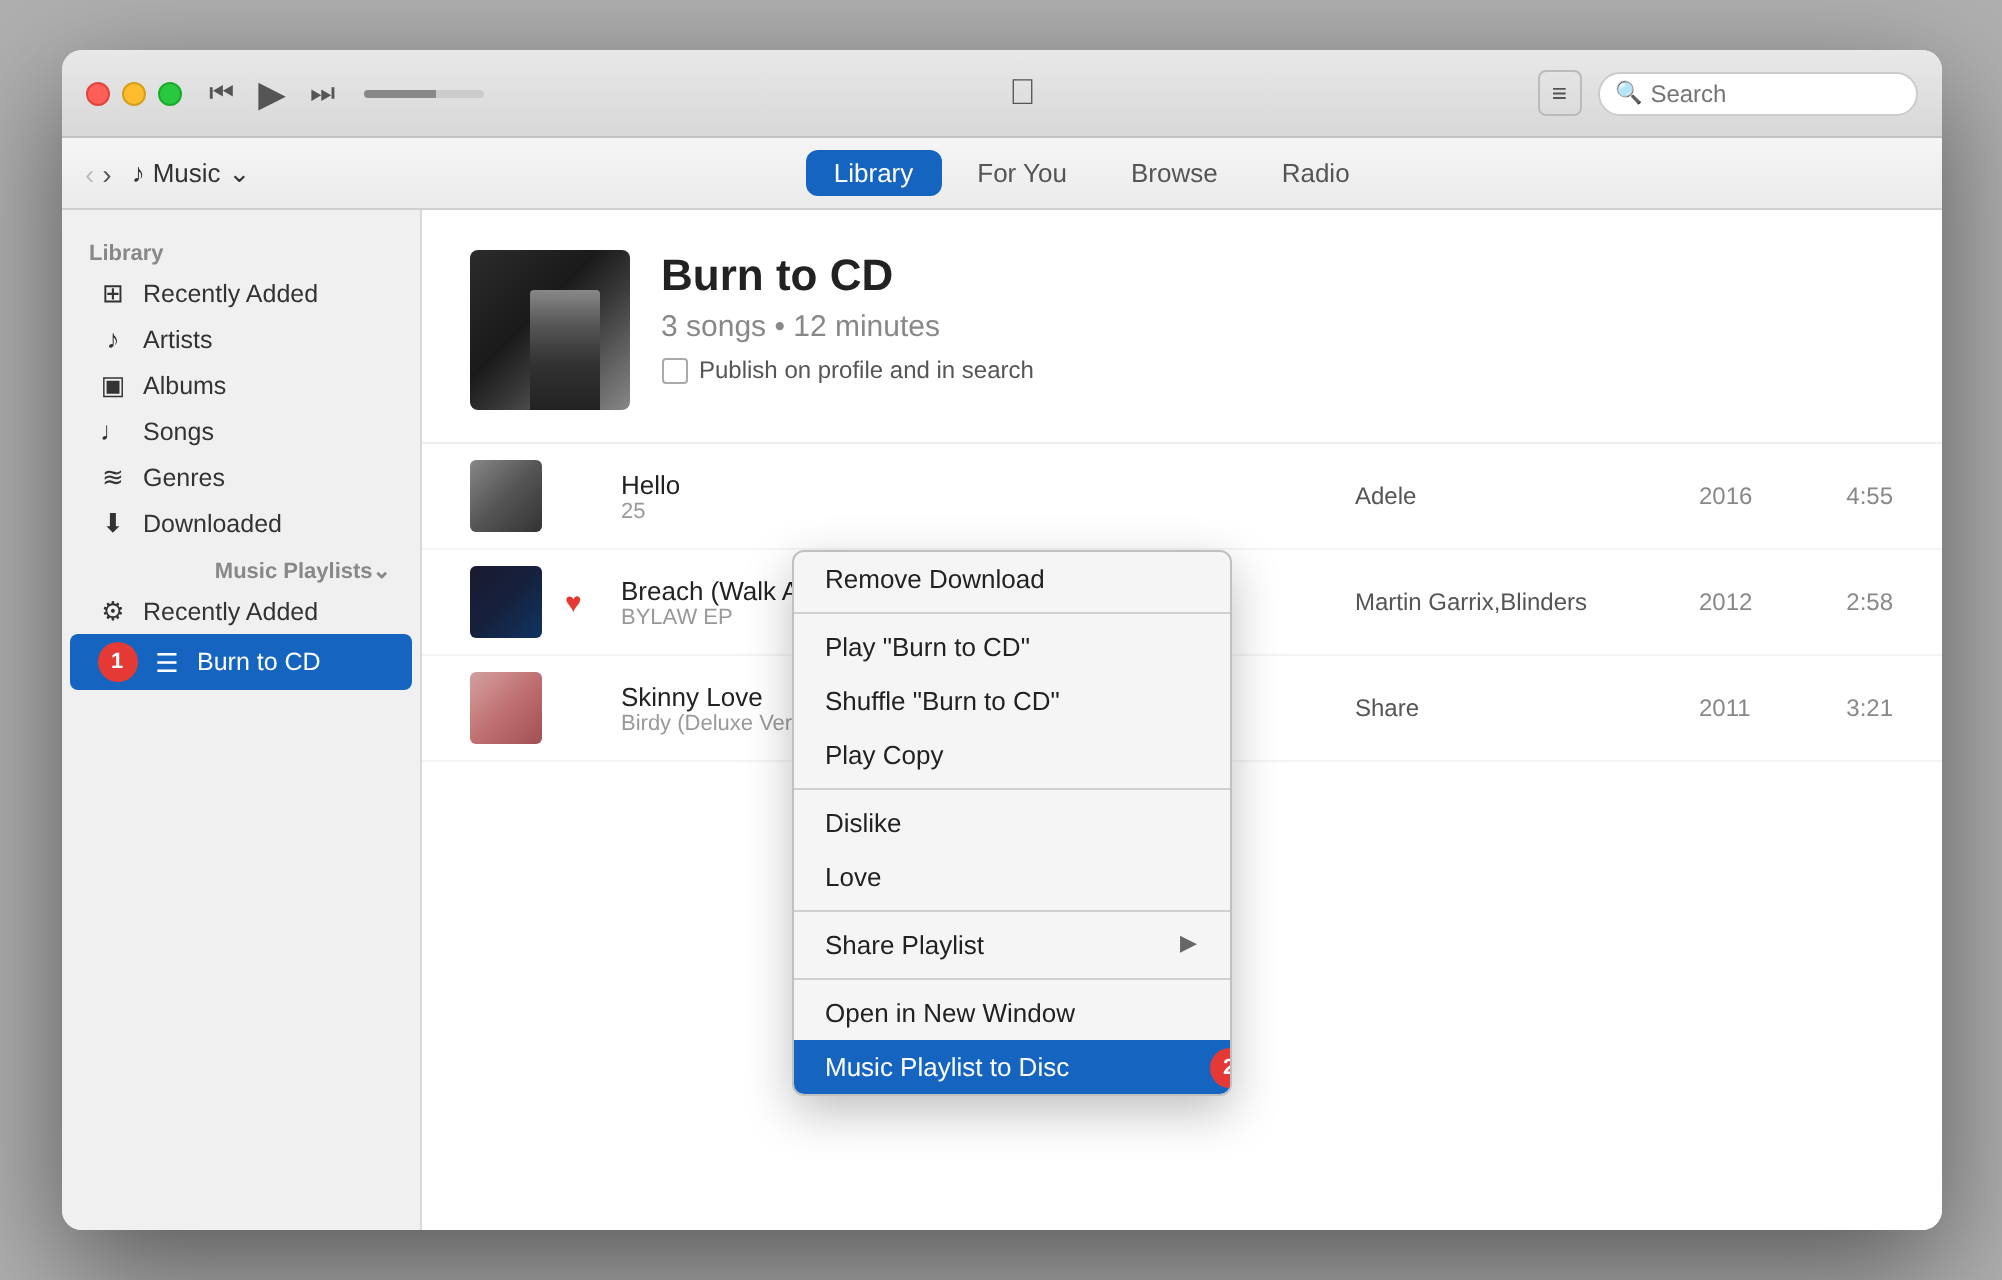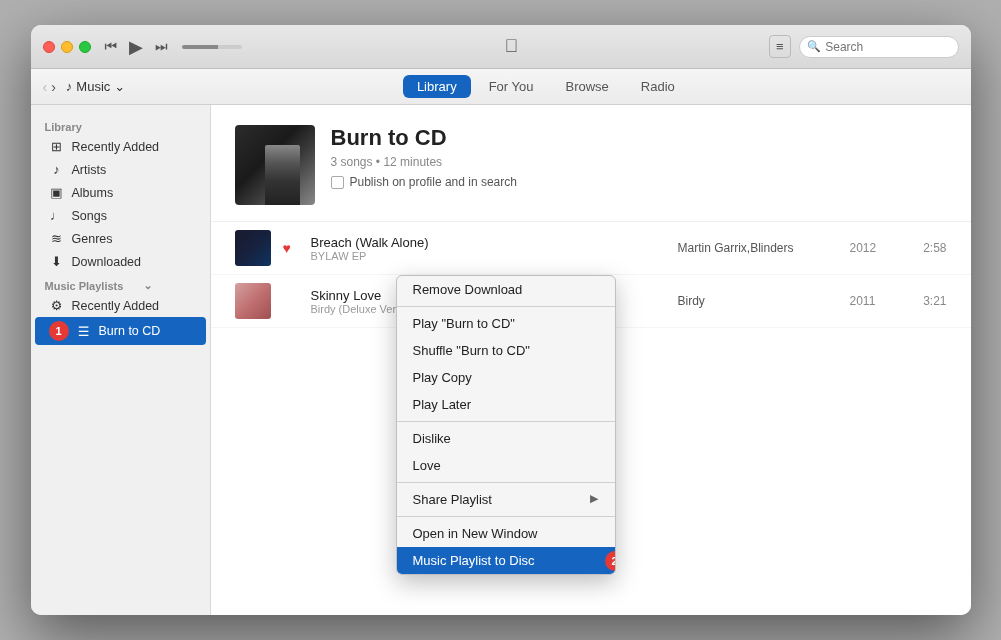--- a/index.html
+++ b/index.html
@@ -231,26 +231,27 @@
       width: 16px;
       text-align: center;
       flex-shrink: 0;
     }
 
     .sidebar-item.active .icon { color: white; }
 
     .music-playlists-header {
       display: flex;
       align-items: center;
-      gap: 20px;
+      gap: 0;
       padding: 6px 14px 2px;
       font-size: 11px;
       font-weight: 600;
       color: #888;
       cursor: pointer;
+      justify-content: flex-end;
     }
 
     .badge-number {
       width: 20px;
       height: 20px;
       border-radius: 50%;
       background: #e53935;
       color: white;
       font-size: 11px;
       font-weight: bold;
@@ -308,21 +309,21 @@
     }
 
     .album-title {
       font-size: 22px;
       font-weight: 700;
       color: #222;
       margin-bottom: 4px;
     }
 
     .album-meta {
-      font-size: 12px;
+      font-size: 15px;
       color: #888;
       margin-bottom: 6px;
     }
 
     .album-publish {
       display: flex;
       align-items: center;
       gap: 6px;
       font-size: 12px;
       color: #555;
@@ -607,59 +608,67 @@
           <div class="album-meta">3 songs • 12 minutes</div>
           <div class="album-publish">
             <div class="checkbox-small"></div>
             <span>Publish on profile and in search</span>
           </div>
         </div>
       </div>
 
       <div class="track-list">
         <div class="track-row">
+          <div class="track-thumb track-thumb-1"></div>
+          <div class="track-heart"></div>
+          <div class="track-info">
+            <div class="track-name">Hello</div>
+            <div class="track-album">25</div>
+          </div>
+          <div class="track-artist">Adele</div>
+          <div class="track-year">2016</div>
+          <div class="track-duration">4:55</div>
+        </div>
+        <div class="track-row">
           <div class="track-thumb track-thumb-2"></div>
           <div class="track-heart">♥</div>
           <div class="track-info">
             <div class="track-name">Breach (Walk Alone)</div>
             <div class="track-album">BYLAW EP</div>
           </div>
           <div class="track-artist">Martin Garrix,Blinders</div>
           <div class="track-year">2012</div>
           <div class="track-duration">2:58</div>
         </div>
         <div class="track-row">
           <div class="track-thumb track-thumb-3"></div>
           <div class="track-heart"></div>
           <div class="track-info">
             <div class="track-name">Skinny Love</div>
             <div class="track-album">Birdy (Deluxe Version)</div>
           </div>
-          <div class="track-artist">Birdy</div>
+          <div class="track-artist">Share</div>
           <div class="track-year">2011</div>
           <div class="track-duration">3:21</div>
         </div>
       </div>
 
       <div class="context-menu">
         <div class="menu-item">
           <span>Remove Download</span>
         </div>
         <div class="menu-divider"></div>
         <div class="menu-item">
           <span>Play "Burn to CD"</span>
         </div>
         <div class="menu-item">
           <span>Shuffle "Burn to CD"</span>
         </div>
         <div class="menu-item">
           <span>Play Copy</span>
-        </div>
-        <div class="menu-item">
-          <span>Play Later</span>
         </div>
         <div class="menu-divider"></div>
         <div class="menu-item">
           <span>Dislike</span>
         </div>
         <div class="menu-item">
           <span>Love</span>
         </div>
         <div class="menu-divider"></div>
         <div class="menu-item">

